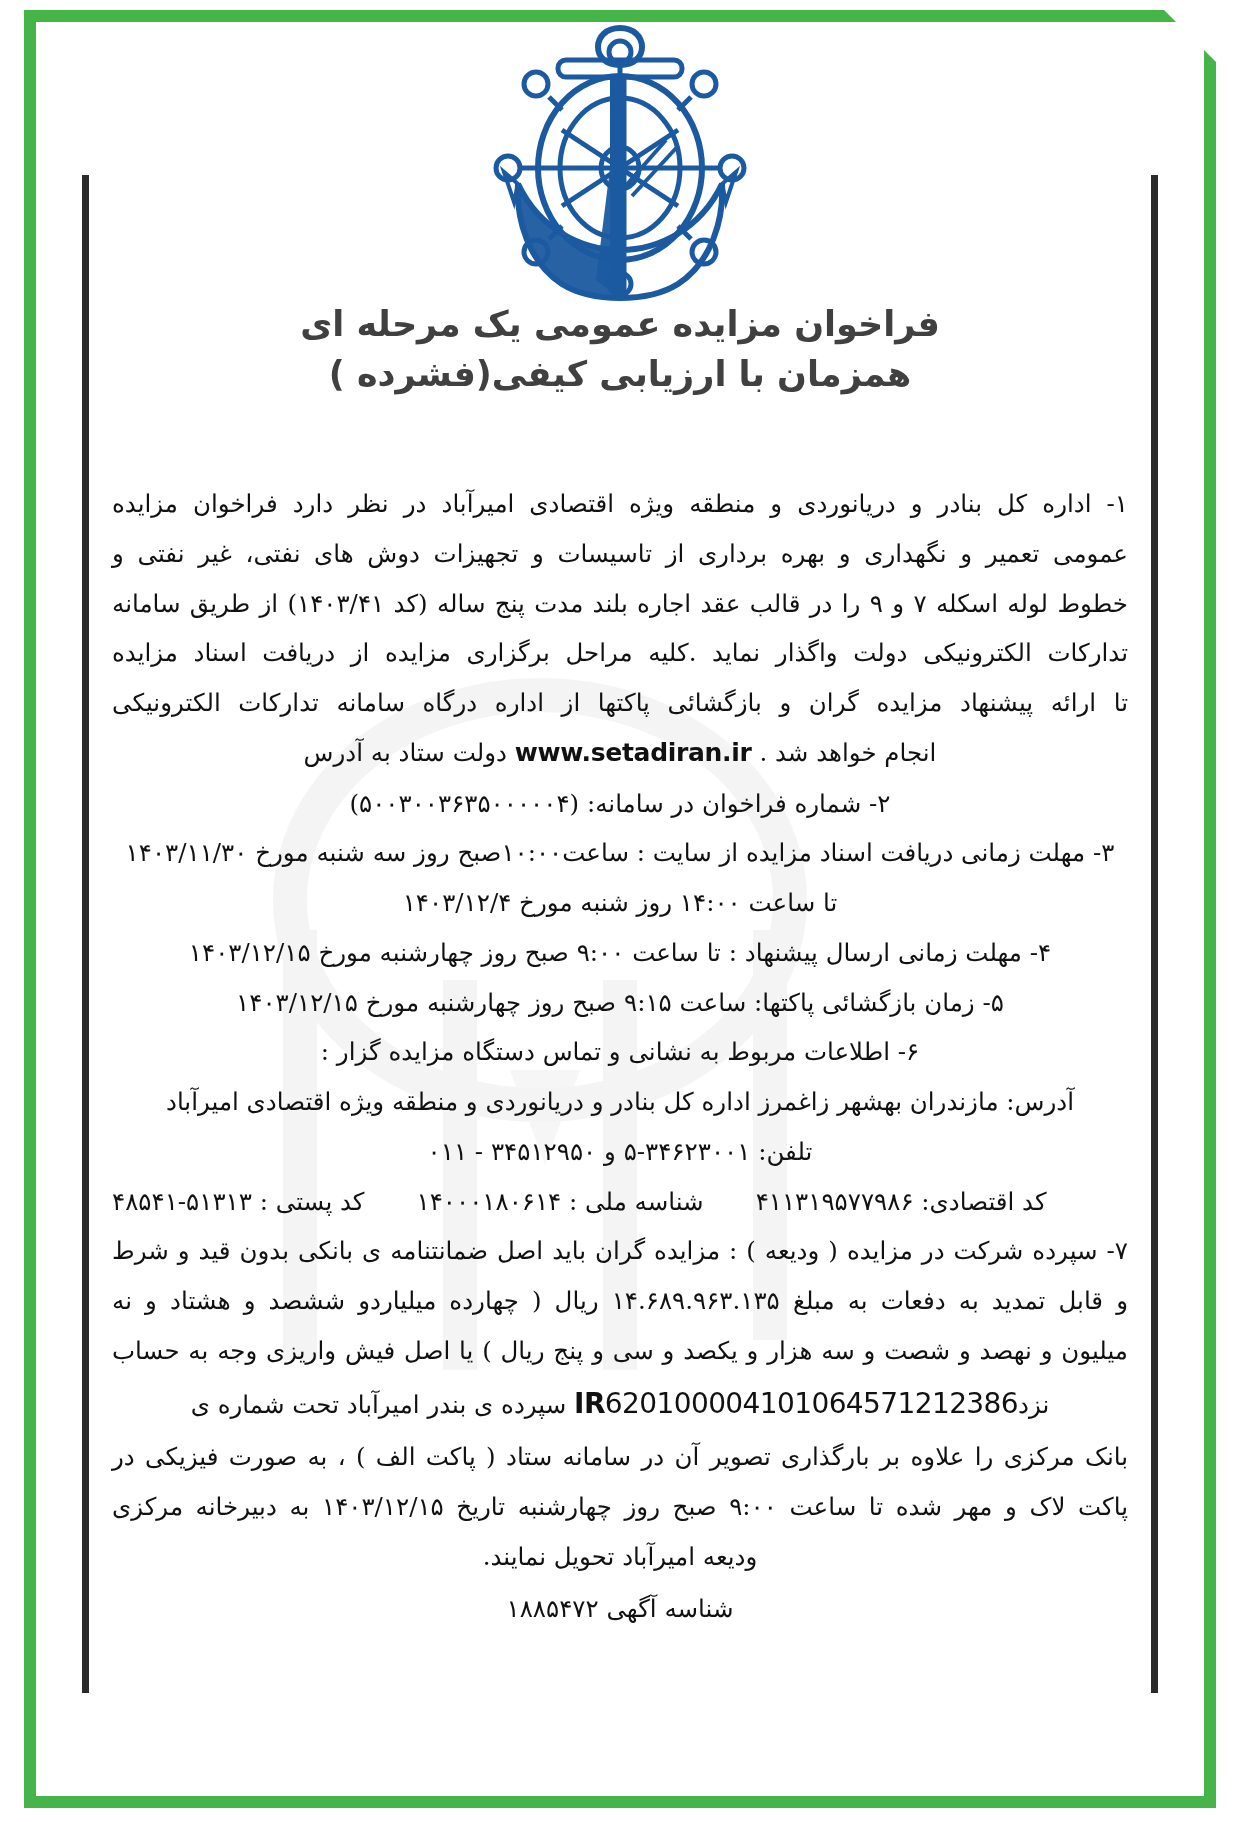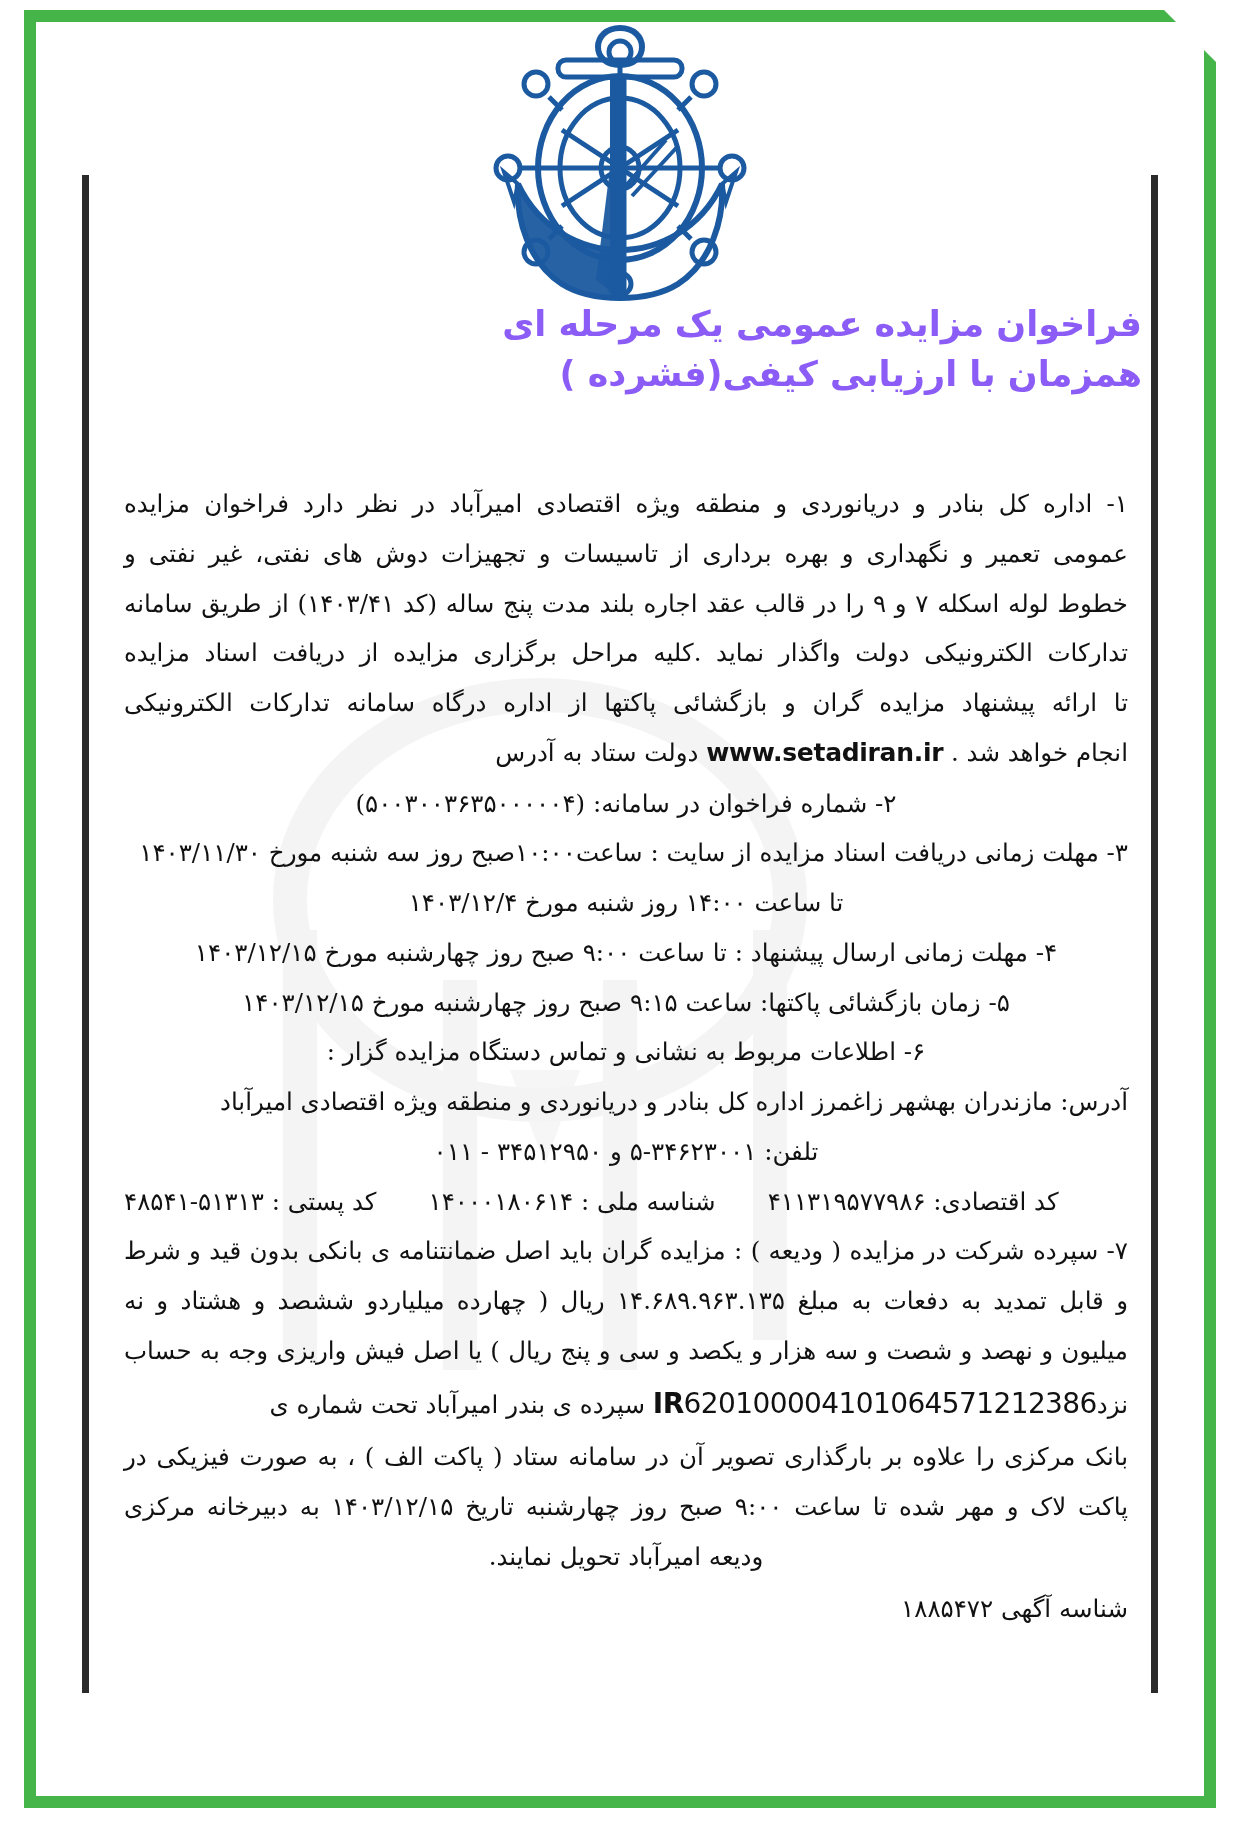--- a/index.html
+++ b/index.html
@@ -73,22 +73,22 @@
     height:288px;
   }
   .logo-wrap svg{width:100%;height:100%;display:block;}
 
   
   .headline{
     position:absolute;
     top:300px;
     left:0;
     width:100%;
-    text-align:right;
-    color:#8b5cf6;
+    text-align:center;
+    color:#404040;
     font-weight:bold;
     font-size:35px;
     line-height:1.42;
     letter-spacing:-0.4px;
     direction:rtl;
   }
   .headline .l1{display:block;}
   .headline .l2{display:block;}
   .headline .l3{display:block;}
 
@@ -98,23 +98,23 @@
     top:480px;
     left:14px;
     width:1016px;
     direction:rtl;
     text-align:justify;
     color:#111111;
     font-size:24.5px;
     line-height:1.95;
     font-family:"DejaVu Serif","Liberation Serif",serif;
   }
-  .p{ margin:0 0 2px 12px; }
+  .p{ margin:0 0 2px 0; }
   .p.justify{ text-align:justify; text-align-last:justify; }
-  .p.right{ text-align:right; }
+  .p.right{ text-align:center; }
   .p.center-ish{ text-align:center; }
 
   .url{
     font-family:"DejaVu Sans","Liberation Sans",sans-serif;
     font-weight:bold;
     font-size:25px;
     direction:ltr;
     display:inline-block;
     letter-spacing:-0.3px;
   }

